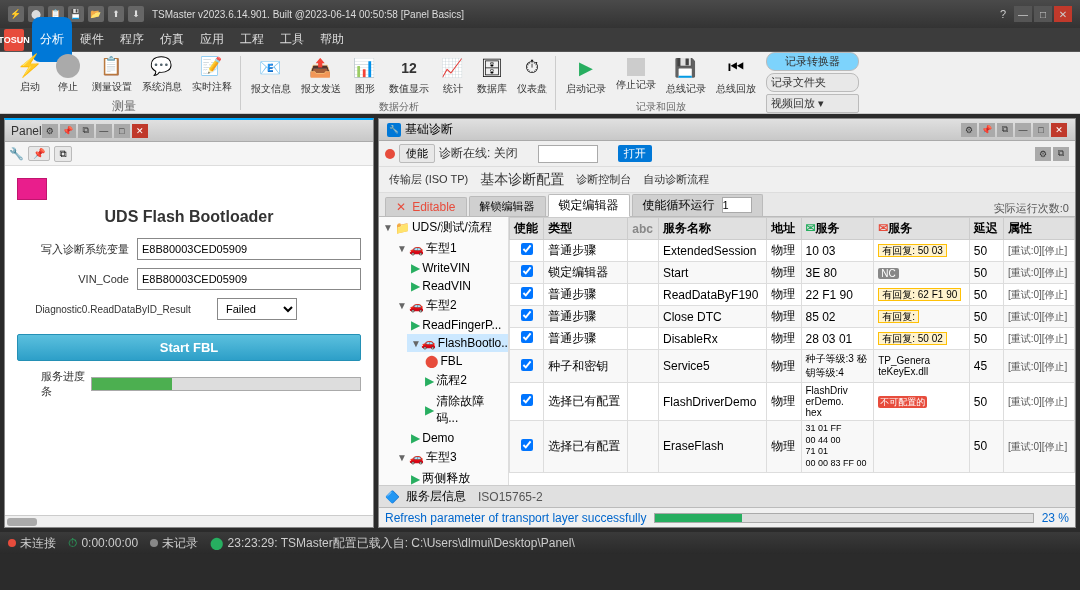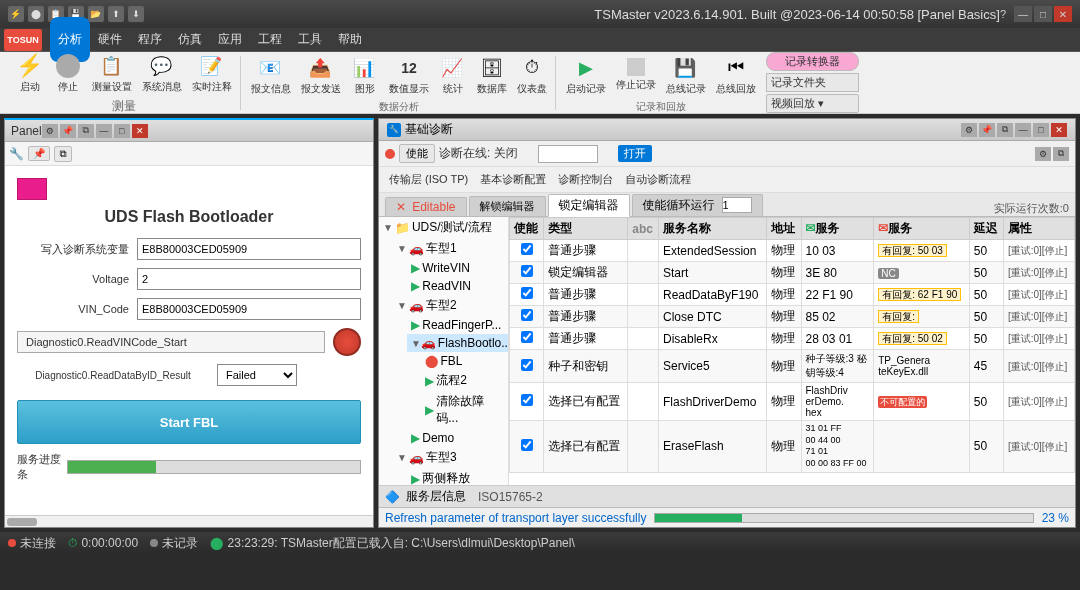--- a/index.html
+++ b/index.html
@@ -10,38 +10,38 @@
       background: linear-gradient(to bottom, #4a4a4a, #333);
       height: 28px;
       display: flex;
       align-items: center;
       padding: 0 8px;
       color: #ccc;
       font-size: 11px;
     }
     .title-bar-icons { display: flex; gap: 4px; align-items: center; margin-right: 8px; }
     .title-bar-icon { width: 16px; height: 16px; background: #666; border-radius: 2px; display: flex; align-items: center; justify-content: center; font-size: 9px; color: #ddd; cursor: pointer; }
-    .title-bar-title { flex: 1; text-align: right; color: #ddd; font-size: 13px; }
+    .title-bar-title { flex: 1; text-align: left; color: #ddd; font-size: 10px; }
     .title-bar-controls { display: flex; gap: 2px; }
     .title-btn { width: 18px; height: 16px; background: #555; border: none; color: #ccc; cursor: pointer; font-size: 10px; display: flex; align-items: center; justify-content: center; }
     .title-btn.close { background: #c0392b; }
 
     
     .menu-bar {
       background: #3c3c3c;
       height: 24px;
       display: flex;
       align-items: center;
       padding: 0 4px;
       border-bottom: 1px solid #555;
     }
     .menu-item { padding: 14px 8px; color: #ddd; cursor: pointer; font-size: 12px; border-radius: 8px; }
     .menu-item:hover, .menu-item.active { background: #0078d7; color: white; }
     .logo-area { margin-right: 8px; display: flex; align-items: center; }
-    .logo-box { width: 38px; height: 22px; background: #e74c3c; border-radius: 2px; display: flex; align-items: center; justify-content: center; color: white; font-weight: bold; font-size: 11px; }
+    .logo-box { width: 20px; height: 22px; background: #e74c3c; border-radius: 2px; display: flex; align-items: center; justify-content: center; color: white; font-weight: bold; font-size: 11px; }
 
     
     .toolbar {
       background: #f0f0f0;
       height: 62px;
       display: flex;
       align-items: center;
       padding: 4px 8px;
       border-bottom: 1px solid #ccc;
       gap: 2px;
@@ -80,24 +80,24 @@
     .panel-ctrl-btn.close-btn { background: #c0392b; color: white; }
     .panel-toolbar { background: #f5f5f5; height: 24px; display: flex; align-items: center; padding: 0 4px; gap: 4px; border-bottom: 1px solid #ddd; }
     .panel-tb-btn { padding: 1px 4px; font-size: 10px; cursor: pointer; background: #e8e8e8; border: 1px solid #bbb; border-radius: 2px; }
 
     .panel-content { padding: 12px; }
     .form-row { display: flex; align-items: center; margin-bottom: 8px; }
     .form-label { width: 120px; font-size: 11px; color: #333; text-align: right; padding-right: 8px; }
     .form-input { flex: 1; height: 22px; border: 1px solid #888; padding: 2px 4px; font-size: 11px; }
 
     .uds-title { text-align: center; font-size: 16px; font-weight: bold; color: #333; margin: 8px 0 12px; }
-    .btn-start { width: 100%; height: 44px; background: linear-gradient(to bottom, #5bc0de, #2d9fc8); color: white; border: 1px solid #2490b5; font-size: 13px; font-weight: bold; cursor: pointer; border-radius: 2px; }
+    .btn-start { width: 100%; height: 27px; background: linear-gradient(to bottom, #5bc0de, #2d9fc8); color: white; border: 1px solid #2490b5; font-size: 13px; font-weight: bold; cursor: pointer; border-radius: 2px; }
 
     .progress-row { display: flex; align-items: center; margin-top: 8px; }
-    .progress-label { width: 50px; font-size: 11px; color: #333; }
+    .progress-label { width: 50px; font-size: 11px; color: #333; margin-left: 24px; }
     .progress-bar-outer { flex: 1; height: 14px; background: #ddd; border: 1px solid #aaa; }
     .progress-bar-inner { height: 100%; background: #4caf50; width: 30%; }
 
     .run-btn { width: 28px; height: 28px; background: radial-gradient(circle, #e74c3c, #c0392b); border-radius: 50%; border: 2px solid #922b21; cursor: pointer; display: inline-block; }
 
     .select-field { height: 22px; border: 1px solid #888; background: white; font-size: 11px; padding: 1px 4px; }
 
     
     .right-panel {
       flex: 1;
@@ -300,22 +300,22 @@
           <span class="toolbar-label">总线记录</span>
         </div>
         <div class="toolbar-btn">
           <div class="toolbar-icon">⏮</div>
           <span class="toolbar-label">总线回放</span>
         </div>
       </div>
       <span style="font-size:10px; color:#666;">记录和回放</span>
     </div>
     <div style="display:flex; flex-direction:column; gap:2px; margin-left:4px; justify-content:center;">
-      <div style="font-size:11px; color:#333; cursor:pointer; padding:1px 18px; background:#f9a8d4; border:1px solid #bbb; border-radius:9px;">记录转换器</div>
-      <div style="font-size:11px; color:#333; cursor:pointer; padding:1px 4px; background:#e8e8e8; border:1px solid #bbb; border-radius:0;">记录文件夹</div>
+      <div style="font-size:11px; color:#333; cursor:pointer; padding:1px 18px; background:#7dd3fc; border:1px solid #bbb; border-radius:9px;">记录转换器</div>
+      <div style="font-size:11px; color:#333; cursor:pointer; padding:1px 4px; background:#e8e8e8; border:1px solid #bbb; border-radius:8px;">记录文件夹</div>
       <div style="font-size:11px; color:#333; cursor:pointer; padding:1px 4px; background:#e8e8e8; border:1px solid #bbb; border-radius:2px;">视频回放 ▾</div>
     </div>
   </div>
 </div>
 
 <div class="main-area">
 
   <div class="left-panel">
     <div class="panel-titlebar">
       <span>Panel</span>
@@ -340,36 +340,28 @@
 
       <div class="uds-title">UDS Flash Bootloader</div>
 
       
       <div class="form-row">
         <span class="form-label">写入诊断系统变量</span>
         <input class="form-input" type="text" value="E8B80003CED05909" style="">
       </div>
 
       
-      <div class="form-row">
-        <span class="form-label">Voltage</span>
-        <input class="form-input" type="text" value="2" style="">
-      </div>
 
       
       <div class="form-row">
         <span class="form-label">VIN_Code</span>
         <input class="form-input" type="text" value="E8B80003CED05909" style="">
       </div>
 
       
-      <div style="display:flex; align-items:center; margin-bottom:8px; gap:8px;">
-        <div style="flex:1; background:#f5f5f5; border:1px solid #aaa; padding:4px 8px; font-size:11px; color:#333;">Diagnostic0.ReadVINCode_Start</div>
-        <div class="run-btn"></div>
-      </div>
 
       
       <div class="form-row">
         <span class="form-label" style="width:200px; text-align:center; font-size:10px;">Diagnostic0.ReadDataByID_Result</span>
         <select class="select-field" style="width:80px;">
           <option>Failed</option>
         </select>
       </div>
 
       
@@ -415,21 +407,21 @@
       </div>
 
       <div style="margin-left: auto; display:flex; gap:2px;">
         <button class="panel-ctrl-btn">⚙</button>
         <button class="panel-ctrl-btn">⧉</button>
       </div>
     </div>
 
     <div class="diag-toolbar" style="border-top:none;">
       <span style="cursor:pointer; padding:1px 4px; font-size:11px; color:#333;">传输层 (ISO TP)</span>
-      <span style="cursor:pointer; padding:1px 4px; font-size:11px; color:#333;">基本诊断配置</span>
+      <span style="cursor:pointer; padding:1px 4px; font-size:14px; color:#333;">基本诊断配置</span>
       <span style="cursor:pointer; padding:1px 4px; font-size:11px; color:#333;text-align:center;">诊断控制台</span>
       <span style="cursor:pointer; padding:1px 4px; font-size:11px; color:#333;">自动诊断流程</span>
     </div>
 
     <div class="diag-tabs">
       <div class="diag-tab" style="color:#e74c3c; position:relative;">
         <span style="color:#e74c3c; margin-right:3px;">✕</span>
         <span>Editable</span>
       </div>
       <div class="diag-tab">解锁编辑器</div>

